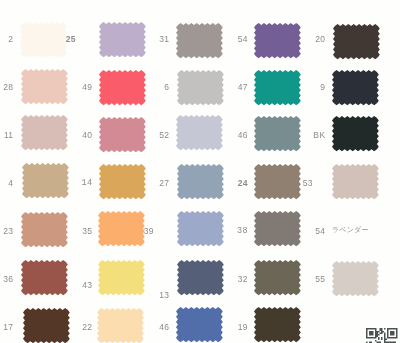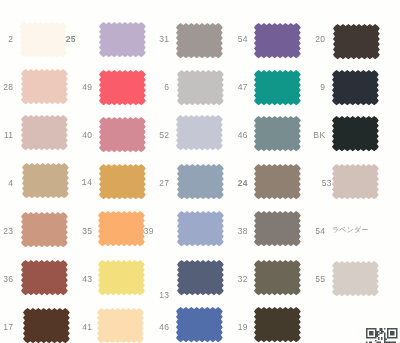--- a/index.html
+++ b/index.html
@@ -88,67 +88,67 @@
       <path d="M 1.9 1.9 L 4.5875 0 L 7.275 1.9 L 9.9625 0 L 12.65 1.9 L 15.3375 0 L 18.025 1.9 L 20.7125 0 L 23.4 1.9 L 26.0875 0 L 28.775 1.9 L 31.4625 0 L 34.15 1.9 L 36.8375 0 L 39.525 1.9 L 42.2125 0 L 44.9 1.9 L 46.8 4.5166666666666675 L 44.9 7.133333333333335 L 46.8 9.750000000000002 L 44.9 12.366666666666669 L 46.8 14.983333333333336 L 44.9 17.6 L 46.8 20.21666666666667 L 44.9 22.833333333333336 L 46.8 25.450000000000003 L 44.9 28.06666666666667 L 46.8 30.683333333333337 L 44.9 33.300000000000004 L 42.2125 35.2 L 39.525 33.300000000000004 L 36.8375 35.2 L 34.15 33.300000000000004 L 31.4625 35.2 L 28.775 33.300000000000004 L 26.0875 35.2 L 23.4 33.300000000000004 L 20.7125 35.2 L 18.025 33.300000000000004 L 15.337499999999999 35.2 L 12.649999999999999 33.300000000000004 L 9.962499999999999 35.2 L 7.274999999999999 33.300000000000004 L 4.587499999999999 35.2 L 1.8999999999999986 33.300000000000004 L 0 30.683333333333337 L 1.9 28.06666666666667 L 0 25.450000000000003 L 1.9 22.833333333333336 L 0 20.21666666666667 L 1.9 17.6 L 0 14.983333333333334 L 1.9 12.366666666666667 L 0 9.75 L 1.9 7.133333333333333 L 0 4.516666666666666 L 1.9 1.8999999999999986 Z" fill="#daa659"></path>
     </svg>
     <div class="code-label" style="left: 129.5px; width: 40px; top: 178.1px;">27</div>
     <svg class="swatch-chip" width="48.8" height="37.2" viewBox="-1 -1 48.8 37.2" style="left: 175.6px; top: 163px;">
       <path d="M 1.9 1.9 L 4.5875 0 L 7.275 1.9 L 9.9625 0 L 12.65 1.9 L 15.3375 0 L 18.025 1.9 L 20.7125 0 L 23.4 1.9 L 26.0875 0 L 28.775 1.9 L 31.4625 0 L 34.15 1.9 L 36.8375 0 L 39.525 1.9 L 42.2125 0 L 44.9 1.9 L 46.8 4.5166666666666675 L 44.9 7.133333333333335 L 46.8 9.750000000000002 L 44.9 12.366666666666669 L 46.8 14.983333333333336 L 44.9 17.6 L 46.8 20.21666666666667 L 44.9 22.833333333333336 L 46.8 25.450000000000003 L 44.9 28.06666666666667 L 46.8 30.683333333333337 L 44.9 33.300000000000004 L 42.2125 35.2 L 39.525 33.300000000000004 L 36.8375 35.2 L 34.15 33.300000000000004 L 31.4625 35.2 L 28.775 33.300000000000004 L 26.0875 35.2 L 23.4 33.300000000000004 L 20.7125 35.2 L 18.025 33.300000000000004 L 15.337499999999999 35.2 L 12.649999999999999 33.300000000000004 L 9.962499999999999 35.2 L 7.274999999999999 33.300000000000004 L 4.587499999999999 35.2 L 1.8999999999999986 33.300000000000004 L 0 30.683333333333337 L 1.9 28.06666666666667 L 0 25.450000000000003 L 1.9 22.833333333333336 L 0 20.21666666666667 L 1.9 17.6 L 0 14.983333333333334 L 1.9 12.366666666666667 L 0 9.75 L 1.9 7.133333333333333 L 0 4.516666666666666 L 1.9 1.8999999999999986 Z" fill="#91a3b5"></path>
     </svg>
     <div class="code-label" style="left: 208px; width: 40px; top: 178.1px; font-weight: bold;">24</div>
     <svg class="swatch-chip" width="48.8" height="37.2" viewBox="-1 -1 48.8 37.2" style="left: 253.3px; top: 163.2px;">
       <path d="M 1.9 1.9 L 4.5875 0 L 7.275 1.9 L 9.9625 0 L 12.65 1.9 L 15.3375 0 L 18.025 1.9 L 20.7125 0 L 23.4 1.9 L 26.0875 0 L 28.775 1.9 L 31.4625 0 L 34.15 1.9 L 36.8375 0 L 39.525 1.9 L 42.2125 0 L 44.9 1.9 L 46.8 4.5166666666666675 L 44.9 7.133333333333335 L 46.8 9.750000000000002 L 44.9 12.366666666666669 L 46.8 14.983333333333336 L 44.9 17.6 L 46.8 20.21666666666667 L 44.9 22.833333333333336 L 46.8 25.450000000000003 L 44.9 28.06666666666667 L 46.8 30.683333333333337 L 44.9 33.300000000000004 L 42.2125 35.2 L 39.525 33.300000000000004 L 36.8375 35.2 L 34.15 33.300000000000004 L 31.4625 35.2 L 28.775 33.300000000000004 L 26.0875 35.2 L 23.4 33.300000000000004 L 20.7125 35.2 L 18.025 33.300000000000004 L 15.337499999999999 35.2 L 12.649999999999999 33.300000000000004 L 9.962499999999999 35.2 L 7.274999999999999 33.300000000000004 L 4.587499999999999 35.2 L 1.8999999999999986 33.300000000000004 L 0 30.683333333333337 L 1.9 28.06666666666667 L 0 25.450000000000003 L 1.9 22.833333333333336 L 0 20.21666666666667 L 1.9 17.6 L 0 14.983333333333334 L 1.9 12.366666666666667 L 0 9.75 L 1.9 7.133333333333333 L 0 4.516666666666666 L 1.9 1.8999999999999986 Z" fill="#8f8071"></path>
     </svg>
-    <div class="code-label" style="left: 292px; width: 40px; top: 178.1px;">53</div>
+    <div class="code-label" style="left: 273px; width: 40px; top: 178.1px;">53</div>
     <svg class="swatch-chip" width="48.8" height="37.2" viewBox="-1 -1 48.8 37.2" style="left: 331.2px; top: 163px;">
       <path d="M 1.9 1.9 L 4.5875 0 L 7.275 1.9 L 9.9625 0 L 12.65 1.9 L 15.3375 0 L 18.025 1.9 L 20.7125 0 L 23.4 1.9 L 26.0875 0 L 28.775 1.9 L 31.4625 0 L 34.15 1.9 L 36.8375 0 L 39.525 1.9 L 42.2125 0 L 44.9 1.9 L 46.8 4.5166666666666675 L 44.9 7.133333333333335 L 46.8 9.750000000000002 L 44.9 12.366666666666669 L 46.8 14.983333333333336 L 44.9 17.6 L 46.8 20.21666666666667 L 44.9 22.833333333333336 L 46.8 25.450000000000003 L 44.9 28.06666666666667 L 46.8 30.683333333333337 L 44.9 33.300000000000004 L 42.2125 35.2 L 39.525 33.300000000000004 L 36.8375 35.2 L 34.15 33.300000000000004 L 31.4625 35.2 L 28.775 33.300000000000004 L 26.0875 35.2 L 23.4 33.300000000000004 L 20.7125 35.2 L 18.025 33.300000000000004 L 15.337499999999999 35.2 L 12.649999999999999 33.300000000000004 L 9.962499999999999 35.2 L 7.274999999999999 33.300000000000004 L 4.587499999999999 35.2 L 1.8999999999999986 33.300000000000004 L 0 30.683333333333337 L 1.9 28.06666666666667 L 0 25.450000000000003 L 1.9 22.833333333333336 L 0 20.21666666666667 L 1.9 17.6 L 0 14.983333333333334 L 1.9 12.366666666666667 L 0 9.75 L 1.9 7.133333333333333 L 0 4.516666666666666 L 1.9 1.8999999999999986 Z" fill="#d1c1b9"></path>
     </svg>
     <div class="code-label" style="left: -26.5px; width: 40px; top: 226.4px;">23</div>
     <svg class="swatch-chip" width="48.8" height="37.2" viewBox="-1 -1 48.8 37.2" style="left: 20.4px; top: 210.5px;">
       <path d="M 1.9 1.9 L 4.5875 0 L 7.275 1.9 L 9.9625 0 L 12.65 1.9 L 15.3375 0 L 18.025 1.9 L 20.7125 0 L 23.4 1.9 L 26.0875 0 L 28.775 1.9 L 31.4625 0 L 34.15 1.9 L 36.8375 0 L 39.525 1.9 L 42.2125 0 L 44.9 1.9 L 46.8 4.5166666666666675 L 44.9 7.133333333333335 L 46.8 9.750000000000002 L 44.9 12.366666666666669 L 46.8 14.983333333333336 L 44.9 17.6 L 46.8 20.21666666666667 L 44.9 22.833333333333336 L 46.8 25.450000000000003 L 44.9 28.06666666666667 L 46.8 30.683333333333337 L 44.9 33.300000000000004 L 42.2125 35.2 L 39.525 33.300000000000004 L 36.8375 35.2 L 34.15 33.300000000000004 L 31.4625 35.2 L 28.775 33.300000000000004 L 26.0875 35.2 L 23.4 33.300000000000004 L 20.7125 35.2 L 18.025 33.300000000000004 L 15.337499999999999 35.2 L 12.649999999999999 33.300000000000004 L 9.962499999999999 35.2 L 7.274999999999999 33.300000000000004 L 4.587499999999999 35.2 L 1.8999999999999986 33.300000000000004 L 0 30.683333333333337 L 1.9 28.06666666666667 L 0 25.450000000000003 L 1.9 22.833333333333336 L 0 20.21666666666667 L 1.9 17.6 L 0 14.983333333333334 L 1.9 12.366666666666667 L 0 9.75 L 1.9 7.133333333333333 L 0 4.516666666666666 L 1.9 1.8999999999999986 Z" fill="#cc9880"></path>
     </svg>
     <div class="code-label" style="left: 52.5px; width: 40px; top: 226.4px;">35</div>
     <svg class="swatch-chip" width="48.8" height="37.2" viewBox="-1 -1 48.8 37.2" style="left: 96.5px; top: 209.5px;">
       <path d="M 1.9 1.9 L 4.5875 0 L 7.275 1.9 L 9.9625 0 L 12.65 1.9 L 15.3375 0 L 18.025 1.9 L 20.7125 0 L 23.4 1.9 L 26.0875 0 L 28.775 1.9 L 31.4625 0 L 34.15 1.9 L 36.8375 0 L 39.525 1.9 L 42.2125 0 L 44.9 1.9 L 46.8 4.5166666666666675 L 44.9 7.133333333333335 L 46.8 9.750000000000002 L 44.9 12.366666666666669 L 46.8 14.983333333333336 L 44.9 17.6 L 46.8 20.21666666666667 L 44.9 22.833333333333336 L 46.8 25.450000000000003 L 44.9 28.06666666666667 L 46.8 30.683333333333337 L 44.9 33.300000000000004 L 42.2125 35.2 L 39.525 33.300000000000004 L 36.8375 35.2 L 34.15 33.300000000000004 L 31.4625 35.2 L 28.775 33.300000000000004 L 26.0875 35.2 L 23.4 33.300000000000004 L 20.7125 35.2 L 18.025 33.300000000000004 L 15.337499999999999 35.2 L 12.649999999999999 33.300000000000004 L 9.962499999999999 35.2 L 7.274999999999999 33.300000000000004 L 4.587499999999999 35.2 L 1.8999999999999986 33.300000000000004 L 0 30.683333333333337 L 1.9 28.06666666666667 L 0 25.450000000000003 L 1.9 22.833333333333336 L 0 20.21666666666667 L 1.9 17.6 L 0 14.983333333333334 L 1.9 12.366666666666667 L 0 9.75 L 1.9 7.133333333333333 L 0 4.516666666666666 L 1.9 1.8999999999999986 Z" fill="#fcaf6c"></path>
     </svg>
     <div class="code-label" style="left: 114px; width: 40px; top: 226.4px;">39</div>
     <svg class="swatch-chip" width="48.8" height="37.2" viewBox="-1 -1 48.8 37.2" style="left: 175.6px; top: 209.6px;">
       <path d="M 1.9 1.9 L 4.5875 0 L 7.275 1.9 L 9.9625 0 L 12.65 1.9 L 15.3375 0 L 18.025 1.9 L 20.7125 0 L 23.4 1.9 L 26.0875 0 L 28.775 1.9 L 31.4625 0 L 34.15 1.9 L 36.8375 0 L 39.525 1.9 L 42.2125 0 L 44.9 1.9 L 46.8 4.5166666666666675 L 44.9 7.133333333333335 L 46.8 9.750000000000002 L 44.9 12.366666666666669 L 46.8 14.983333333333336 L 44.9 17.6 L 46.8 20.21666666666667 L 44.9 22.833333333333336 L 46.8 25.450000000000003 L 44.9 28.06666666666667 L 46.8 30.683333333333337 L 44.9 33.300000000000004 L 42.2125 35.2 L 39.525 33.300000000000004 L 36.8375 35.2 L 34.15 33.300000000000004 L 31.4625 35.2 L 28.775 33.300000000000004 L 26.0875 35.2 L 23.4 33.300000000000004 L 20.7125 35.2 L 18.025 33.300000000000004 L 15.337499999999999 35.2 L 12.649999999999999 33.300000000000004 L 9.962499999999999 35.2 L 7.274999999999999 33.300000000000004 L 4.587499999999999 35.2 L 1.8999999999999986 33.300000000000004 L 0 30.683333333333337 L 1.9 28.06666666666667 L 0 25.450000000000003 L 1.9 22.833333333333336 L 0 20.21666666666667 L 1.9 17.6 L 0 14.983333333333334 L 1.9 12.366666666666667 L 0 9.75 L 1.9 7.133333333333333 L 0 4.516666666666666 L 1.9 1.8999999999999986 Z" fill="#9ca9c8"></path>
     </svg>
-    <div class="code-label" style="left: 208px; width: 40px; top: 226.4px;">38</div>
+    <div class="code-label" style="left: 208px; width: 40px; top: 226.4px; font-family: Liberation Mono, monospace;">38</div>
     <svg class="swatch-chip" width="48.8" height="37.2" viewBox="-1 -1 48.8 37.2" style="left: 252.5px; top: 210.3px;">
       <path d="M 1.9 1.9 L 4.5875 0 L 7.275 1.9 L 9.9625 0 L 12.65 1.9 L 15.3375 0 L 18.025 1.9 L 20.7125 0 L 23.4 1.9 L 26.0875 0 L 28.775 1.9 L 31.4625 0 L 34.15 1.9 L 36.8375 0 L 39.525 1.9 L 42.2125 0 L 44.9 1.9 L 46.8 4.5166666666666675 L 44.9 7.133333333333335 L 46.8 9.750000000000002 L 44.9 12.366666666666669 L 46.8 14.983333333333336 L 44.9 17.6 L 46.8 20.21666666666667 L 44.9 22.833333333333336 L 46.8 25.450000000000003 L 44.9 28.06666666666667 L 46.8 30.683333333333337 L 44.9 33.300000000000004 L 42.2125 35.2 L 39.525 33.300000000000004 L 36.8375 35.2 L 34.15 33.300000000000004 L 31.4625 35.2 L 28.775 33.300000000000004 L 26.0875 35.2 L 23.4 33.300000000000004 L 20.7125 35.2 L 18.025 33.300000000000004 L 15.337499999999999 35.2 L 12.649999999999999 33.300000000000004 L 9.962499999999999 35.2 L 7.274999999999999 33.300000000000004 L 4.587499999999999 35.2 L 1.8999999999999986 33.300000000000004 L 0 30.683333333333337 L 1.9 28.06666666666667 L 0 25.450000000000003 L 1.9 22.833333333333336 L 0 20.21666666666667 L 1.9 17.6 L 0 14.983333333333334 L 1.9 12.366666666666667 L 0 9.75 L 1.9 7.133333333333333 L 0 4.516666666666666 L 1.9 1.8999999999999986 Z" fill="#817a74"></path>
     </svg>
     <div class="code-label" style="left: 285.5px; width: 40px; top: 226.4px;">54</div>
     <div class="name-text" style="left: 332px; top: 225px;">ラベンダー</div>
     <div class="code-label" style="left: -26.5px; width: 40px; top: 274px;">36</div>
     <svg class="swatch-chip" width="48.8" height="37.2" viewBox="-1 -1 48.8 37.2" style="left: 20px; top: 259px;">
       <path d="M 1.9 1.9 L 4.5875 0 L 7.275 1.9 L 9.9625 0 L 12.65 1.9 L 15.3375 0 L 18.025 1.9 L 20.7125 0 L 23.4 1.9 L 26.0875 0 L 28.775 1.9 L 31.4625 0 L 34.15 1.9 L 36.8375 0 L 39.525 1.9 L 42.2125 0 L 44.9 1.9 L 46.8 4.5166666666666675 L 44.9 7.133333333333335 L 46.8 9.750000000000002 L 44.9 12.366666666666669 L 46.8 14.983333333333336 L 44.9 17.6 L 46.8 20.21666666666667 L 44.9 22.833333333333336 L 46.8 25.450000000000003 L 44.9 28.06666666666667 L 46.8 30.683333333333337 L 44.9 33.300000000000004 L 42.2125 35.2 L 39.525 33.300000000000004 L 36.8375 35.2 L 34.15 33.300000000000004 L 31.4625 35.2 L 28.775 33.300000000000004 L 26.0875 35.2 L 23.4 33.300000000000004 L 20.7125 35.2 L 18.025 33.300000000000004 L 15.337499999999999 35.2 L 12.649999999999999 33.300000000000004 L 9.962499999999999 35.2 L 7.274999999999999 33.300000000000004 L 4.587499999999999 35.2 L 1.8999999999999986 33.300000000000004 L 0 30.683333333333337 L 1.9 28.06666666666667 L 0 25.450000000000003 L 1.9 22.833333333333336 L 0 20.21666666666667 L 1.9 17.6 L 0 14.983333333333334 L 1.9 12.366666666666667 L 0 9.75 L 1.9 7.133333333333333 L 0 4.516666666666666 L 1.9 1.8999999999999986 Z" fill="#99554a"></path>
     </svg>
-    <div class="code-label" style="left: 52.5px; width: 40px; top: 274px;">43</div>
+    <div class="code-label" style="left: 52.5px; width: 40px; top: 280px;">43</div>
     <svg class="swatch-chip" width="48.8" height="37.2" viewBox="-1 -1 48.8 37.2" style="left: 97.3px; top: 258.9px;">
       <path d="M 1.9 1.9 L 4.5875 0 L 7.275 1.9 L 9.9625 0 L 12.65 1.9 L 15.3375 0 L 18.025 1.9 L 20.7125 0 L 23.4 1.9 L 26.0875 0 L 28.775 1.9 L 31.4625 0 L 34.15 1.9 L 36.8375 0 L 39.525 1.9 L 42.2125 0 L 44.9 1.9 L 46.8 4.5166666666666675 L 44.9 7.133333333333335 L 46.8 9.750000000000002 L 44.9 12.366666666666669 L 46.8 14.983333333333336 L 44.9 17.6 L 46.8 20.21666666666667 L 44.9 22.833333333333336 L 46.8 25.450000000000003 L 44.9 28.06666666666667 L 46.8 30.683333333333337 L 44.9 33.300000000000004 L 42.2125 35.2 L 39.525 33.300000000000004 L 36.8375 35.2 L 34.15 33.300000000000004 L 31.4625 35.2 L 28.775 33.300000000000004 L 26.0875 35.2 L 23.4 33.300000000000004 L 20.7125 35.2 L 18.025 33.300000000000004 L 15.337499999999999 35.2 L 12.649999999999999 33.300000000000004 L 9.962499999999999 35.2 L 7.274999999999999 33.300000000000004 L 4.587499999999999 35.2 L 1.8999999999999986 33.300000000000004 L 0 30.683333333333337 L 1.9 28.06666666666667 L 0 25.450000000000003 L 1.9 22.833333333333336 L 0 20.21666666666667 L 1.9 17.6 L 0 14.983333333333334 L 1.9 12.366666666666667 L 0 9.75 L 1.9 7.133333333333333 L 0 4.516666666666666 L 1.9 1.8999999999999986 Z" fill="#f3df7c"></path>
     </svg>
     <div class="code-label" style="left: 129.5px; width: 40px; top: 274px; margin-top: 16px;">13</div>
     <svg class="swatch-chip" width="48.8" height="37.2" viewBox="-1 -1 48.8 37.2" style="left: 175.6px; top: 258.6px;">
       <path d="M 1.9 1.9 L 4.5875 0 L 7.275 1.9 L 9.9625 0 L 12.65 1.9 L 15.3375 0 L 18.025 1.9 L 20.7125 0 L 23.4 1.9 L 26.0875 0 L 28.775 1.9 L 31.4625 0 L 34.15 1.9 L 36.8375 0 L 39.525 1.9 L 42.2125 0 L 44.9 1.9 L 46.8 4.5166666666666675 L 44.9 7.133333333333335 L 46.8 9.750000000000002 L 44.9 12.366666666666669 L 46.8 14.983333333333336 L 44.9 17.6 L 46.8 20.21666666666667 L 44.9 22.833333333333336 L 46.8 25.450000000000003 L 44.9 28.06666666666667 L 46.8 30.683333333333337 L 44.9 33.300000000000004 L 42.2125 35.2 L 39.525 33.300000000000004 L 36.8375 35.2 L 34.15 33.300000000000004 L 31.4625 35.2 L 28.775 33.300000000000004 L 26.0875 35.2 L 23.4 33.300000000000004 L 20.7125 35.2 L 18.025 33.300000000000004 L 15.337499999999999 35.2 L 12.649999999999999 33.300000000000004 L 9.962499999999999 35.2 L 7.274999999999999 33.300000000000004 L 4.587499999999999 35.2 L 1.8999999999999986 33.300000000000004 L 0 30.683333333333337 L 1.9 28.06666666666667 L 0 25.450000000000003 L 1.9 22.833333333333336 L 0 20.21666666666667 L 1.9 17.6 L 0 14.983333333333334 L 1.9 12.366666666666667 L 0 9.75 L 1.9 7.133333333333333 L 0 4.516666666666666 L 1.9 1.8999999999999986 Z" fill="#556078"></path>
     </svg>
     <div class="code-label" style="left: 208px; width: 40px; top: 274px;">32</div>
     <svg class="swatch-chip" width="48.8" height="37.2" viewBox="-1 -1 48.8 37.2" style="left: 253.3px; top: 258.6px;">
       <path d="M 1.9 1.9 L 4.5875 0 L 7.275 1.9 L 9.9625 0 L 12.65 1.9 L 15.3375 0 L 18.025 1.9 L 20.7125 0 L 23.4 1.9 L 26.0875 0 L 28.775 1.9 L 31.4625 0 L 34.15 1.9 L 36.8375 0 L 39.525 1.9 L 42.2125 0 L 44.9 1.9 L 46.8 4.5166666666666675 L 44.9 7.133333333333335 L 46.8 9.750000000000002 L 44.9 12.366666666666669 L 46.8 14.983333333333336 L 44.9 17.6 L 46.8 20.21666666666667 L 44.9 22.833333333333336 L 46.8 25.450000000000003 L 44.9 28.06666666666667 L 46.8 30.683333333333337 L 44.9 33.300000000000004 L 42.2125 35.2 L 39.525 33.300000000000004 L 36.8375 35.2 L 34.15 33.300000000000004 L 31.4625 35.2 L 28.775 33.300000000000004 L 26.0875 35.2 L 23.4 33.300000000000004 L 20.7125 35.2 L 18.025 33.300000000000004 L 15.337499999999999 35.2 L 12.649999999999999 33.300000000000004 L 9.962499999999999 35.2 L 7.274999999999999 33.300000000000004 L 4.587499999999999 35.2 L 1.8999999999999986 33.300000000000004 L 0 30.683333333333337 L 1.9 28.06666666666667 L 0 25.450000000000003 L 1.9 22.833333333333336 L 0 20.21666666666667 L 1.9 17.6 L 0 14.983333333333334 L 1.9 12.366666666666667 L 0 9.75 L 1.9 7.133333333333333 L 0 4.516666666666666 L 1.9 1.8999999999999986 Z" fill="#6c6656"></path>
     </svg>
     <div class="code-label" style="left: 285.5px; width: 40px; top: 274px;">55</div>
     <svg class="swatch-chip" width="48.8" height="37.2" viewBox="-1 -1 48.8 37.2" style="left: 330.9px; top: 259.9px;">
       <path d="M 1.9 1.9 L 4.5875 0 L 7.275 1.9 L 9.9625 0 L 12.65 1.9 L 15.3375 0 L 18.025 1.9 L 20.7125 0 L 23.4 1.9 L 26.0875 0 L 28.775 1.9 L 31.4625 0 L 34.15 1.9 L 36.8375 0 L 39.525 1.9 L 42.2125 0 L 44.9 1.9 L 46.8 4.5166666666666675 L 44.9 7.133333333333335 L 46.8 9.750000000000002 L 44.9 12.366666666666669 L 46.8 14.983333333333336 L 44.9 17.6 L 46.8 20.21666666666667 L 44.9 22.833333333333336 L 46.8 25.450000000000003 L 44.9 28.06666666666667 L 46.8 30.683333333333337 L 44.9 33.300000000000004 L 42.2125 35.2 L 39.525 33.300000000000004 L 36.8375 35.2 L 34.15 33.300000000000004 L 31.4625 35.2 L 28.775 33.300000000000004 L 26.0875 35.2 L 23.4 33.300000000000004 L 20.7125 35.2 L 18.025 33.300000000000004 L 15.337499999999999 35.2 L 12.649999999999999 33.300000000000004 L 9.962499999999999 35.2 L 7.274999999999999 33.300000000000004 L 4.587499999999999 35.2 L 1.8999999999999986 33.300000000000004 L 0 30.683333333333337 L 1.9 28.06666666666667 L 0 25.450000000000003 L 1.9 22.833333333333336 L 0 20.21666666666667 L 1.9 17.6 L 0 14.983333333333334 L 1.9 12.366666666666667 L 0 9.75 L 1.9 7.133333333333333 L 0 4.516666666666666 L 1.9 1.8999999999999986 Z" fill="#d6cdc7"></path>
     </svg>
     <div class="code-label" style="left: -26.5px; width: 40px; top: 322px;">17</div>
     <svg class="swatch-chip" width="48.8" height="37.2" viewBox="-1 -1 48.8 37.2" style="left: 22.4px; top: 307px;">
       <path d="M 1.9 1.9 L 4.5875 0 L 7.275 1.9 L 9.9625 0 L 12.65 1.9 L 15.3375 0 L 18.025 1.9 L 20.7125 0 L 23.4 1.9 L 26.0875 0 L 28.775 1.9 L 31.4625 0 L 34.15 1.9 L 36.8375 0 L 39.525 1.9 L 42.2125 0 L 44.9 1.9 L 46.8 4.5166666666666675 L 44.9 7.133333333333335 L 46.8 9.750000000000002 L 44.9 12.366666666666669 L 46.8 14.983333333333336 L 44.9 17.6 L 46.8 20.21666666666667 L 44.9 22.833333333333336 L 46.8 25.450000000000003 L 44.9 28.06666666666667 L 46.8 30.683333333333337 L 44.9 33.300000000000004 L 42.2125 35.2 L 39.525 33.300000000000004 L 36.8375 35.2 L 34.15 33.300000000000004 L 31.4625 35.2 L 28.775 33.300000000000004 L 26.0875 35.2 L 23.4 33.300000000000004 L 20.7125 35.2 L 18.025 33.300000000000004 L 15.337499999999999 35.2 L 12.649999999999999 33.300000000000004 L 9.962499999999999 35.2 L 7.274999999999999 33.300000000000004 L 4.587499999999999 35.2 L 1.8999999999999986 33.300000000000004 L 0 30.683333333333337 L 1.9 28.06666666666667 L 0 25.450000000000003 L 1.9 22.833333333333336 L 0 20.21666666666667 L 1.9 17.6 L 0 14.983333333333334 L 1.9 12.366666666666667 L 0 9.75 L 1.9 7.133333333333333 L 0 4.516666666666666 L 1.9 1.8999999999999986 Z" fill="#553728"></path>
     </svg>
-    <div class="code-label" style="left: 52.5px; width: 40px; top: 322px;">41</div>
+    <div class="code-label" style="left: 52.5px; width: 40px; top: 322px;">22</div>
     <svg class="swatch-chip" width="48.8" height="37.2" viewBox="-1 -1 48.8 37.2" style="left: 96.2px; top: 306.7px;">
       <path d="M 1.9 1.9 L 4.5875 0 L 7.275 1.9 L 9.9625 0 L 12.65 1.9 L 15.3375 0 L 18.025 1.9 L 20.7125 0 L 23.4 1.9 L 26.0875 0 L 28.775 1.9 L 31.4625 0 L 34.15 1.9 L 36.8375 0 L 39.525 1.9 L 42.2125 0 L 44.9 1.9 L 46.8 4.5166666666666675 L 44.9 7.133333333333335 L 46.8 9.750000000000002 L 44.9 12.366666666666669 L 46.8 14.983333333333336 L 44.9 17.6 L 46.8 20.21666666666667 L 44.9 22.833333333333336 L 46.8 25.450000000000003 L 44.9 28.06666666666667 L 46.8 30.683333333333337 L 44.9 33.300000000000004 L 42.2125 35.2 L 39.525 33.300000000000004 L 36.8375 35.2 L 34.15 33.300000000000004 L 31.4625 35.2 L 28.775 33.300000000000004 L 26.0875 35.2 L 23.4 33.300000000000004 L 20.7125 35.2 L 18.025 33.300000000000004 L 15.337499999999999 35.2 L 12.649999999999999 33.300000000000004 L 9.962499999999999 35.2 L 7.274999999999999 33.300000000000004 L 4.587499999999999 35.2 L 1.8999999999999986 33.300000000000004 L 0 30.683333333333337 L 1.9 28.06666666666667 L 0 25.450000000000003 L 1.9 22.833333333333336 L 0 20.21666666666667 L 1.9 17.6 L 0 14.983333333333334 L 1.9 12.366666666666667 L 0 9.75 L 1.9 7.133333333333333 L 0 4.516666666666666 L 1.9 1.8999999999999986 Z" fill="#fbddaf"></path>
     </svg>
     <div class="code-label" style="left: 129.5px; width: 40px; top: 322px;">46</div>
     <svg class="swatch-chip" width="48.8" height="37.2" viewBox="-1 -1 48.8 37.2" style="left: 174.9px; top: 306.4px;">
       <path d="M 1.9 1.9 L 4.5875 0 L 7.275 1.9 L 9.9625 0 L 12.65 1.9 L 15.3375 0 L 18.025 1.9 L 20.7125 0 L 23.4 1.9 L 26.0875 0 L 28.775 1.9 L 31.4625 0 L 34.15 1.9 L 36.8375 0 L 39.525 1.9 L 42.2125 0 L 44.9 1.9 L 46.8 4.5166666666666675 L 44.9 7.133333333333335 L 46.8 9.750000000000002 L 44.9 12.366666666666669 L 46.8 14.983333333333336 L 44.9 17.6 L 46.8 20.21666666666667 L 44.9 22.833333333333336 L 46.8 25.450000000000003 L 44.9 28.06666666666667 L 46.8 30.683333333333337 L 44.9 33.300000000000004 L 42.2125 35.2 L 39.525 33.300000000000004 L 36.8375 35.2 L 34.15 33.300000000000004 L 31.4625 35.2 L 28.775 33.300000000000004 L 26.0875 35.2 L 23.4 33.300000000000004 L 20.7125 35.2 L 18.025 33.300000000000004 L 15.337499999999999 35.2 L 12.649999999999999 33.300000000000004 L 9.962499999999999 35.2 L 7.274999999999999 33.300000000000004 L 4.587499999999999 35.2 L 1.8999999999999986 33.300000000000004 L 0 30.683333333333337 L 1.9 28.06666666666667 L 0 25.450000000000003 L 1.9 22.833333333333336 L 0 20.21666666666667 L 1.9 17.6 L 0 14.983333333333334 L 1.9 12.366666666666667 L 0 9.75 L 1.9 7.133333333333333 L 0 4.516666666666666 L 1.9 1.8999999999999986 Z" fill="#516eab"></path>
     </svg>
     <div class="code-label" style="left: 208px; width: 40px; top: 322px;">19</div>
     <svg class="swatch-chip" width="48.8" height="37.2" viewBox="-1 -1 48.8 37.2" style="left: 253.2px; top: 306.4px;">
       <path d="M 1.9 1.9 L 4.5875 0 L 7.275 1.9 L 9.9625 0 L 12.65 1.9 L 15.3375 0 L 18.025 1.9 L 20.7125 0 L 23.4 1.9 L 26.0875 0 L 28.775 1.9 L 31.4625 0 L 34.15 1.9 L 36.8375 0 L 39.525 1.9 L 42.2125 0 L 44.9 1.9 L 46.8 4.5166666666666675 L 44.9 7.133333333333335 L 46.8 9.750000000000002 L 44.9 12.366666666666669 L 46.8 14.983333333333336 L 44.9 17.6 L 46.8 20.21666666666667 L 44.9 22.833333333333336 L 46.8 25.450000000000003 L 44.9 28.06666666666667 L 46.8 30.683333333333337 L 44.9 33.300000000000004 L 42.2125 35.2 L 39.525 33.300000000000004 L 36.8375 35.2 L 34.15 33.300000000000004 L 31.4625 35.2 L 28.775 33.300000000000004 L 26.0875 35.2 L 23.4 33.300000000000004 L 20.7125 35.2 L 18.025 33.300000000000004 L 15.337499999999999 35.2 L 12.649999999999999 33.300000000000004 L 9.962499999999999 35.2 L 7.274999999999999 33.300000000000004 L 4.587499999999999 35.2 L 1.8999999999999986 33.300000000000004 L 0 30.683333333333337 L 1.9 28.06666666666667 L 0 25.450000000000003 L 1.9 22.833333333333336 L 0 20.21666666666667 L 1.9 17.6 L 0 14.983333333333334 L 1.9 12.366666666666667 L 0 9.75 L 1.9 7.133333333333333 L 0 4.516666666666666 L 1.9 1.8999999999999986 Z" fill="#453b2d"></path>

